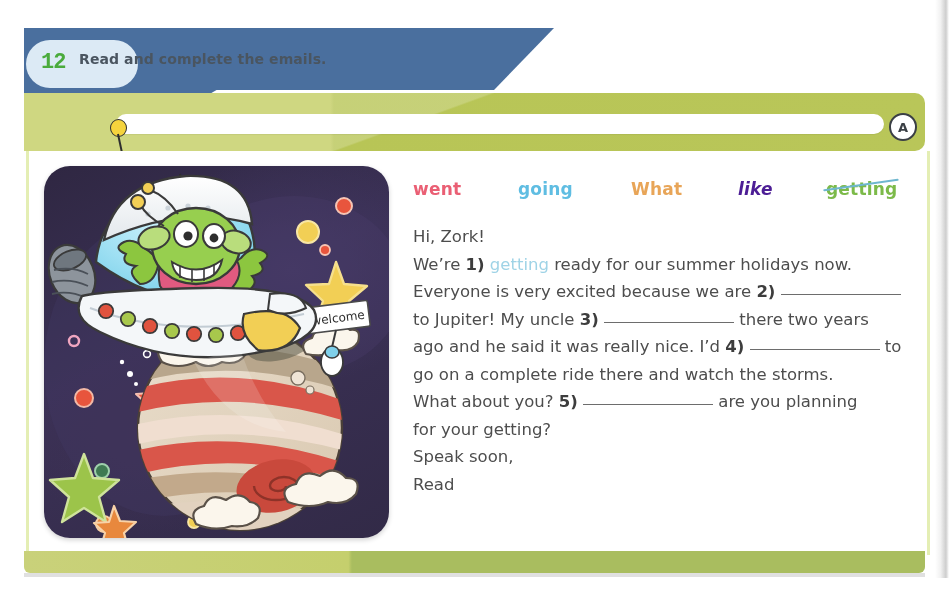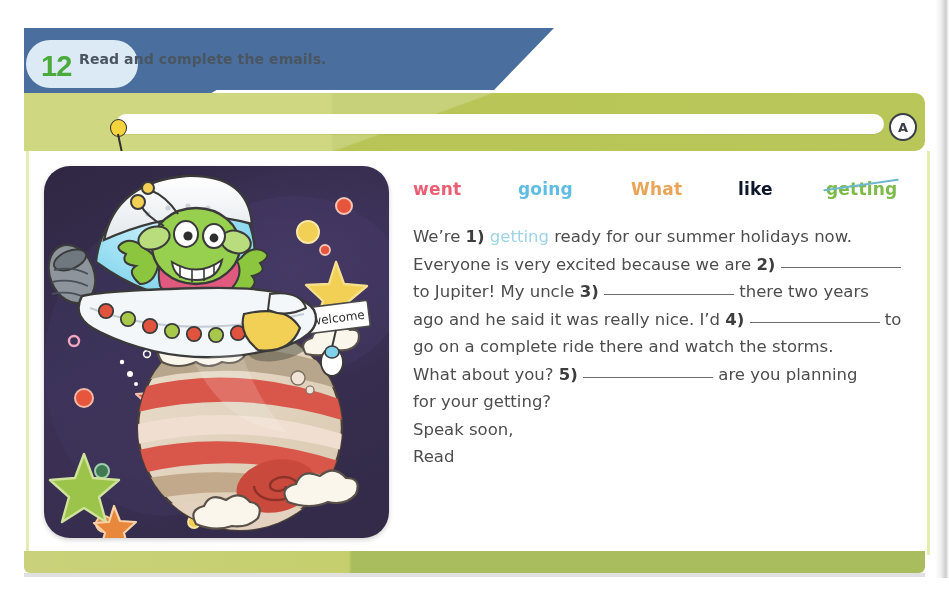--- a/index.html
+++ b/index.html
@@ -48,22 +48,22 @@
   }
   .chev.sm{border-top-width:3.5px;border-bottom-width:3.5px;border-left-width:4.5px;opacity:.75;}
 
   
   .num-pill{
     position:absolute;left:26px;top:40px;width:112px;height:48px;
     background:#dceaf5;border-radius:24px;
   }
   .ex-num{
     position:absolute;left:41px;top:50px;
-    font-family:Liberation Sans, sans-serif;
-    font-size:29px;font-weight:bold;color:#4aab3c;letter-spacing:-1px;
+    font-family:Liberation Mono, monospace;
+    font-size:22px;font-weight:bold;color:#4aab3c;letter-spacing:-1px;
   }
   .ex-title{
     position:absolute;left:79px;top:51px;
     font-family:"DejaVu Sans", sans-serif;
     font-size:14px;font-weight:bold;color:#4a5560;letter-spacing:.1px;
   }
 
   
   .green-band{
     position:absolute;left:24px;top:93px;width:901px;height:58px;
@@ -322,27 +322,30 @@
 
         <path d="M196 182 q16 50 46 84 q-60 -6 -92 -70z" fill="#ffffff" opacity=".16"></path>
       </g>
     </svg>
   </div>
 
   <div class="wordbank">
     <span class="wb-word" style="left: 0px; color: rgb(234, 95, 116);">went</span>
     <span class="wb-word" style="left: 105px; color: rgb(95, 189, 226);">going</span>
     <span class="wb-word" style="left: 218px; color: rgb(232, 165, 88);">What</span>
-    <span class="wb-word" style="left: 325px; color: #0f172a;">like</span>
+    <span class="wb-word" style="left: 325px; color: #4c1d95; font-style: italic;">like</span>
     <span class="wb-word" style="left: 413px; color: rgb(124, 186, 73);">getting</span>
     <span class="wb-strike" style="left:410px;top:12px;width:76px;"></span>
   </div>
 
   <div class="email">
     <div class="ln">
+      <span>Hi, Zork!</span>
+    </div>
+    <div class="ln">
       <span>We’re </span><span class="bold">1)</span><span class="ans"> getting </span><span>ready for our summer holidays now.</span>
     </div>
     <div class="ln">
       <span>Everyone is very excited because we are </span><span class="bold">2)</span> <span class="blank b-md"></span>
     </div>
     <div class="ln">
       <span>to Jupiter! My uncle </span><span class="bold">3)</span> <span class="blank b-lg"></span><span> there two years</span>
     </div>
     <div class="ln">
       <span>ago and he said it was really nice. I’d </span><span class="bold">4)</span> <span class="blank b-lg"></span><span> to</span>

